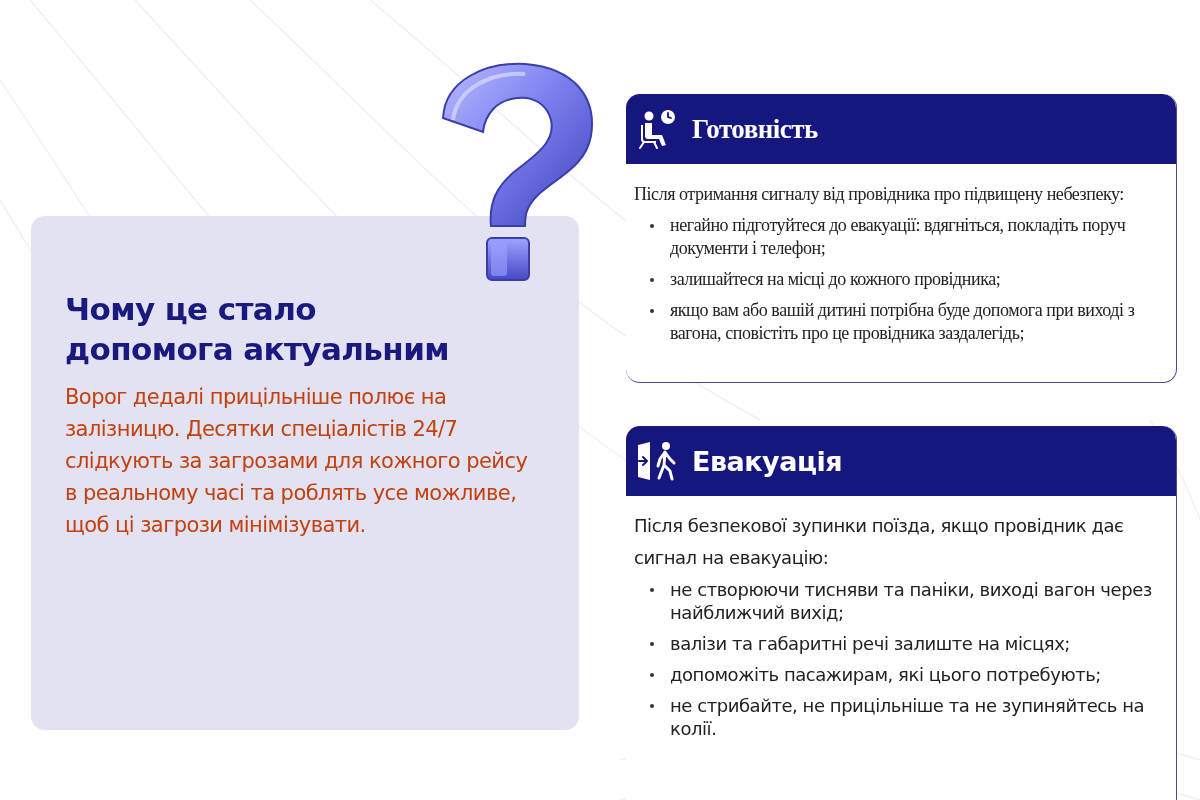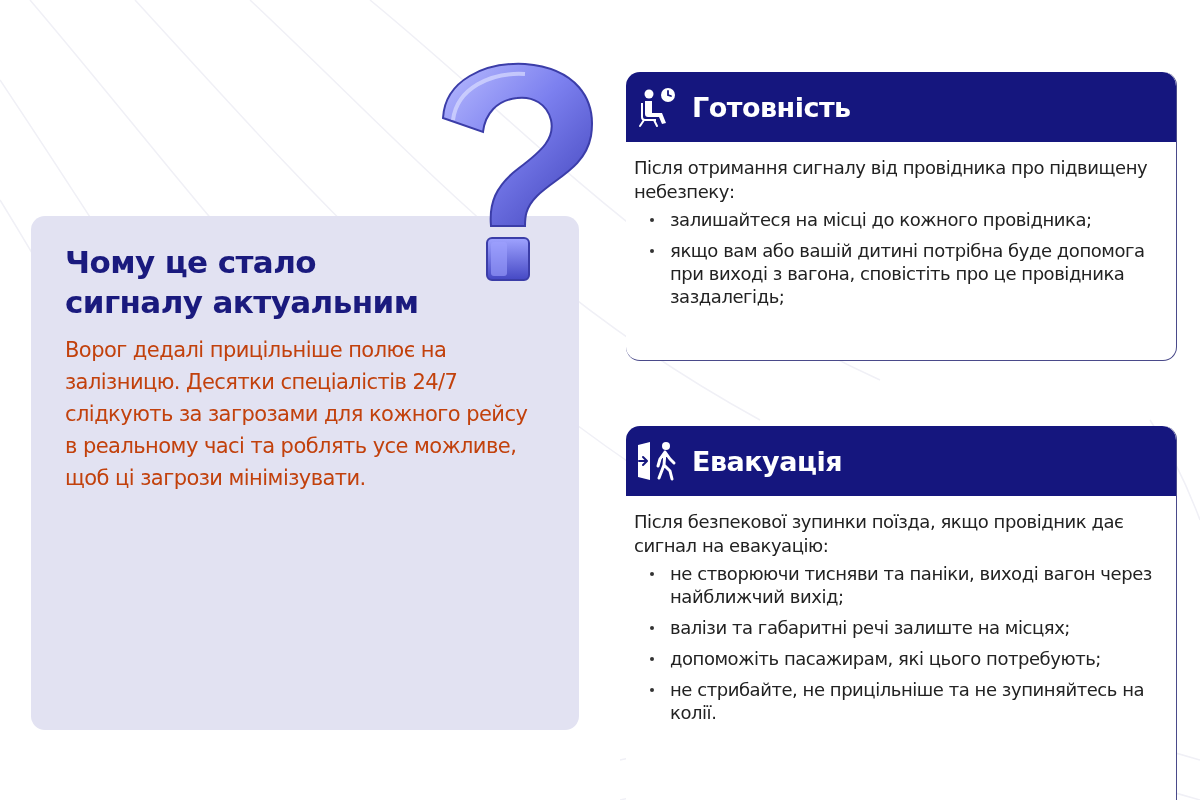--- a/index.html
+++ b/index.html
@@ -21,20 +21,21 @@
     padding: 26px 34px 0 34px;
   }
   .left-title {
     color: #1a1a7e;
     font-family: "DejaVu Sans", sans-serif;
     font-weight: bold;
     font-size: 31px;
     line-height: 40px;
     letter-spacing: -0.6px;
     margin-bottom: 12px;
+    margin-top: 47px;
   }
   .left-para {
     font-family: "DejaVu Sans", sans-serif;
     font-size: 21px;
     line-height: 32px;
     letter-spacing: -0.55px;
     color: #c2410c;
     margin-bottom: 16px;
   }
   .qmark {
@@ -64,21 +65,21 @@
   .card-header .hicon { width: 44px; height: 44px; margin-right: 12px; }
   .card-title {
     color: #ffffff;
     font-weight: bold;
     font-size: 27px;
     letter-spacing: -0.5px;
   }
   .card-body { padding: 14px 14px 12px 8px; }
   .card-intro {
     font-size: 18px;
-    line-height: 24px;
+    line-height: 32px;
     letter-spacing: -0.45px;
     color: #222;
     margin-bottom: 4px;
   }
   .bullets { list-style: none; }
   .bullets li {
     position: relative;
     padding-left: 36px;
     font-size: 18px;
     line-height: 23px;
@@ -87,21 +88,21 @@
     margin-bottom: 8px;
   }
   .bullets li::before {
     content: "";
     position: absolute;
     left: 16px; top: 10px;
     width: 4px; height: 4px;
     border-radius: 50%;
     background: #333;
   }
-  .card-1 { top: 72px; height: 289px; }
+  .card-1 { top: 94px; height: 289px; font-family: Liberation Serif, serif; }
   .card-2 { top: 402px; height: 390px; margin-top: 24px; }
 </style>
 </head>
 <body>
 
 <svg class="bg-lines" width="1200" height="800" viewBox="0 0 1200 800">
   <g stroke="#f0f0f6" stroke-width="1.5" fill="none">
     <path d="M30 0 C 200 200, 300 350, 520 520"></path>
     <path d="M135 0 C 300 180, 420 320, 640 470"></path>
     <path d="M250 0 C 420 160, 540 300, 760 420"></path>
@@ -110,21 +111,21 @@
     <path d="M0 200 C 80 330, 150 460, 230 620"></path>
     <path d="M620 760 C 800 720, 1000 700, 1200 760"></path>
     <path d="M620 800 C 800 760, 1000 740, 1200 800"></path>
     <path d="M1150 420 C 1170 450, 1185 480, 1200 520"></path>
   </g>
 </svg>
 
 <div class="left-panel">
   <div class="left-title">
     <div>Чому це стало</div>
-    <div>сигналу актуальним</div>
+    <div>допомога актуальним</div>
   </div>
   <p class="left-para">Ворог дедалі прицільніше полює на залізницю. Десятки спеціалістів 24/7 слідкують за загрозами для кожного рейсу в реальному часі та роблять усе можливе, щоб ці загрози мінімізувати.</p>
 </div>
 
 <svg class="qmark" viewBox="0 0 180 230">
   <defs>
     <linearGradient id="qg" x1="0" y1="0" x2="1" y2="1">
       <stop offset="0" stop-color="#b9bcff"></stop>
       <stop offset="0.45" stop-color="#7c80ef"></stop>
       <stop offset="1" stop-color="#3e40b8"></stop>
@@ -148,20 +149,21 @@
       <path d="M32 6 L32 10 L35 11" stroke="#15167e" stroke-width="1.8" fill="none" stroke-linecap="round"></path>
       <path d="M9 16 L16 16 L16 28 L26 28 L30 38 L26 39 L23 32 L12 32 Q9 32 9 29 Z" fill="#fff"></path>
       <path d="M6 18 L6 32 Q6 35 9 35 L20 35" stroke="#fff" stroke-width="2" fill="none"></path>
       <path d="M8 35 L4 41 M18 35 L21 41" stroke="#fff" stroke-width="2" stroke-linecap="round"></path>
     </svg>
     <span class="card-title">Готовність</span>
   </div>
   <div class="card-body">
     <p class="card-intro">Після отримання сигналу від провідника про підвищену небезпеку:</p>
     <ul class="bullets">
+      <li>негайно підготуйтеся до евакуації: вдягніться, покладіть поруч документи і телефон;</li>
       <li>залишайтеся на місці до кожного провідника;</li>
       <li>якщо вам або вашій дитині потрібна буде допомога при виході з вагона, сповістіть про це провідника заздалегідь;</li>
     </ul>
   </div>
 </div>
 
 <div class="card card-2">
   <div class="card-header">
     <svg class="hicon" viewBox="0 0 44 44">
       <path d="M2 6 L14 3 L14 41 L2 38 Z" fill="#fff"></path>

